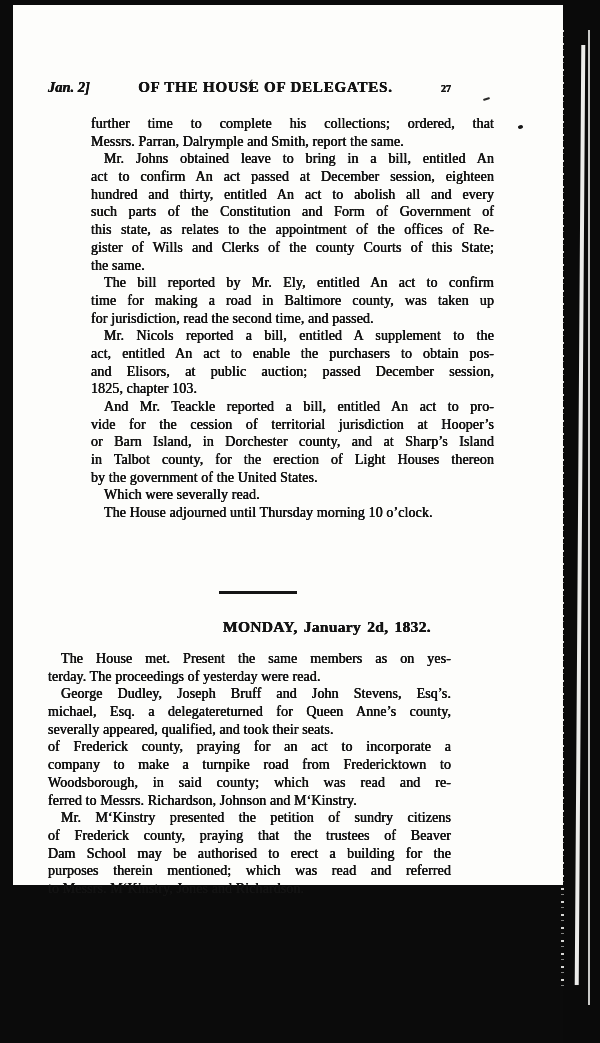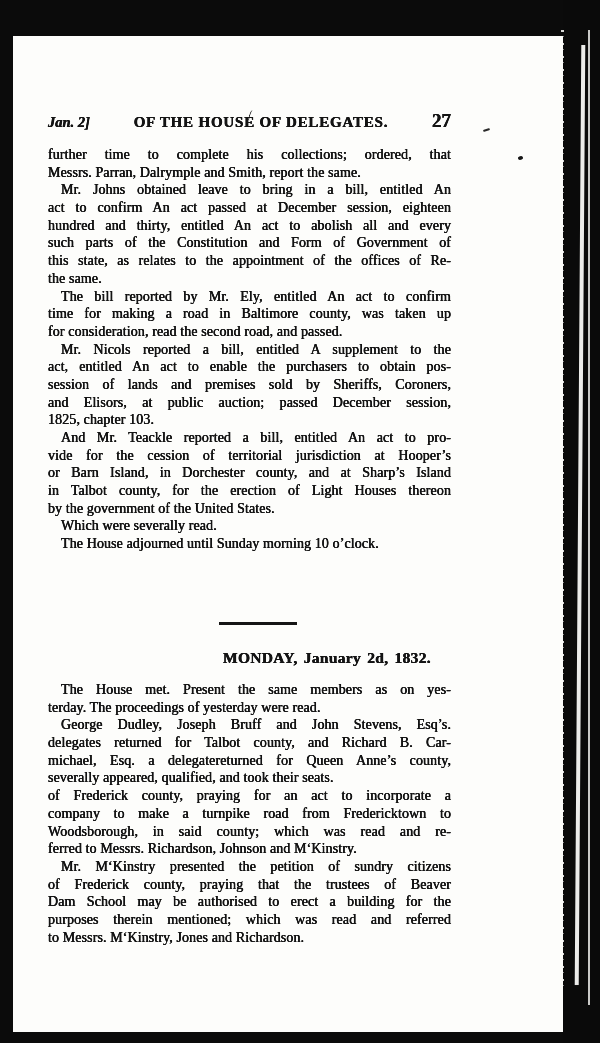--- a/index.html
+++ b/index.html
@@ -5,41 +5,41 @@
   html, body { margin: 0; padding: 0; }
   body {
     width: 600px; height: 1043px;
     background: var(--bg, #0b0b0b);
     position: relative;
     overflow: hidden;
     font-family: "Liberation Serif", "DejaVu Serif", serif;
   }
   .page {
     position: absolute;
-    left: 13px; top: 36px;
-    width: 553px; height: 996px;
+    left: 13px; top: 5px;
+    width: 553px; height: 880px;
     background: var(--paper, #fdfdfb);
   }
   .content {
     position: absolute;
     left: 35px; top: 0;
     width: 403px;
     color: var(--ink, #141414);
   }
   .thick { text-shadow: 0.25px 0 0 currentColor, -0.15px 0 0 currentColor; }
   .running-header {
     position: absolute; top: 74px; left: 0; width: 100%;
     display: flex; align-items: baseline; justify-content: space-between;
     font-size: 15px;
   }
   .hdr-date { font-style: italic; font-weight: 700; font-size: 14.5px; }
   .hdr-title { font-weight: 700; letter-spacing: 0.8px; font-size: 15px; text-align: right; }
-  .hdr-num { font-weight: 700; font-size: 19px; }
+  .hdr-num { font-weight: 700; font-size: 10px; }
   .body-block { position: absolute; left: 0; width: 100%; }
-  #section1 { top: 110px; }
+  #section1 { top: 110px; margin-left: 43px; }
   #section2 { top: 645px; }
   .line {
     font-size: 14px;
     line-height: 17.7px;
     height: 17.7px;
     letter-spacing: 0.1px;
     text-align: justify;
     text-align-last: justify;
     white-space: nowrap;
     overflow: visible;
@@ -110,47 +110,46 @@
     </div>
 
     <div class="body-block" id="section1">
         <div class="line">further time to complete his collections; ordered, that</div>
         <div class="line end">Messrs. Parran, Dalrymple and Smith, report the same.</div>
         <div class="line indent">Mr. Johns obtained leave to bring in a bill, entitled An</div>
         <div class="line">act to confirm An act passed at December session, eighteen</div>
         <div class="line">hundred and thirty, entitled An act to abolish all and every</div>
         <div class="line">such parts of the Constitution and Form of Government of</div>
         <div class="line">this state, as relates to the appointment of the offices of Re-</div>
+        <div class="line">gister of Wills and Clerks of the county Courts of this State;</div>
         <div class="line end">the same.</div>
         <div class="line indent">The bill reported by Mr. Ely, entitled An act to confirm</div>
         <div class="line">time for making a road in Baltimore county, was taken up</div>
-        <div class="line end">for consideration, read the second road, and passed.</div>
+        <div class="line end">for jurisdiction, read the second time, and passed.</div>
         <div class="line indent">Mr. Nicols reported a bill, entitled A supplement to the</div>
         <div class="line">act, entitled An act to enable the purchasers to obtain pos-</div>
-        <div class="line">session of lands and premises sold by Sheriffs, Coroners,</div>
         <div class="line">and Elisors, at public auction; passed December session,</div>
         <div class="line end">1825, chapter 103.</div>
         <div class="line indent">And Mr. Teackle reported a bill, entitled An act to pro-</div>
         <div class="line">vide for the cession of territorial jurisdiction at Hooper’s</div>
         <div class="line">or Barn Island, in Dorchester county, and at Sharp’s Island</div>
         <div class="line">in Talbot county, for the erection of Light Houses thereon</div>
         <div class="line end">by the government of the United States.</div>
         <div class="line indent end">Which were severally read.</div>
-        <div class="line indent end">The House adjourned until Sunday morning 10 o’clock.</div>
+        <div class="line indent end">The House adjourned until Thursday morning 10 o’clock.</div>
       </div>
 
     <div class="divider"></div>
 
     <div class="session-heading">MONDAY, January 2d, 1832.</div>
 
     <div class="body-block" id="section2">
         <div class="line indent">The House met.  Present the same members as on yes-</div>
         <div class="line end">terday.  The proceedings of yesterday were read.</div>
         <div class="line indent">George Dudley, Joseph Bruff and John Stevens, Esq’s.</div>
-        <div class="line">delegates returned for Talbot county, and Richard B. Car-</div>
         <div class="line">michael, Esq. a delegatereturned for Queen Anne’s county,</div>
         <div class="line end">severally appeared, qualified, and took their seats.</div>
         <div class="line">of Frederick county, praying for an act to incorporate a</div>
         <div class="line">company to make a turnpike road from Fredericktown to</div>
         <div class="line">Woodsborough, in said county; which was read and re-</div>
         <div class="line end">ferred to Messrs. Richardson, Johnson and M‘Kinstry.</div>
         <div class="line indent">Mr. M‘Kinstry presented the petition of sundry citizens</div>
         <div class="line">of Frederick county, praying that the trustees of Beaver</div>
         <div class="line">Dam School may be authorised to erect a building for the</div>
         <div class="line">purposes therein mentioned; which was read and referred</div>

